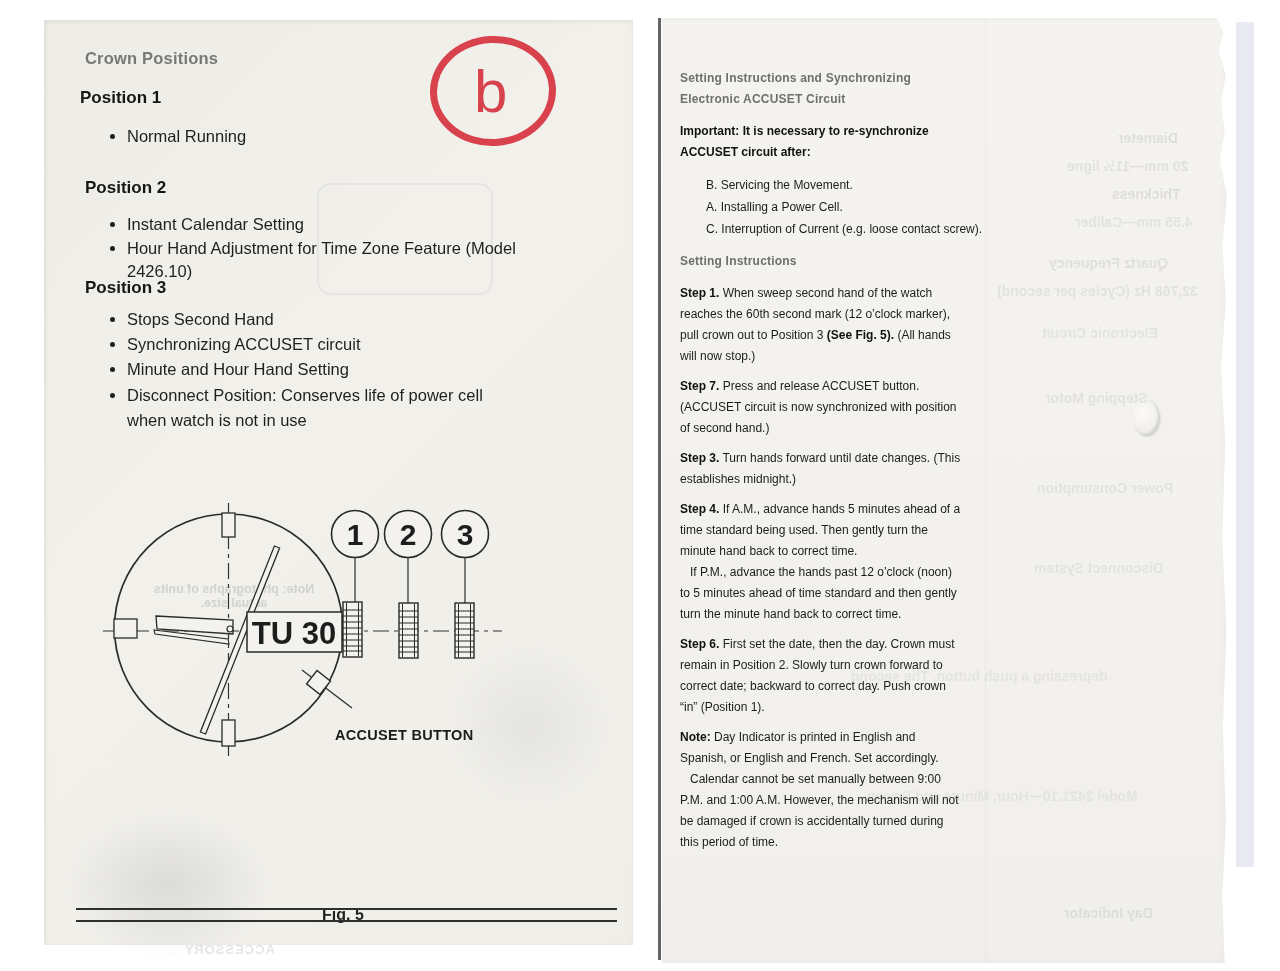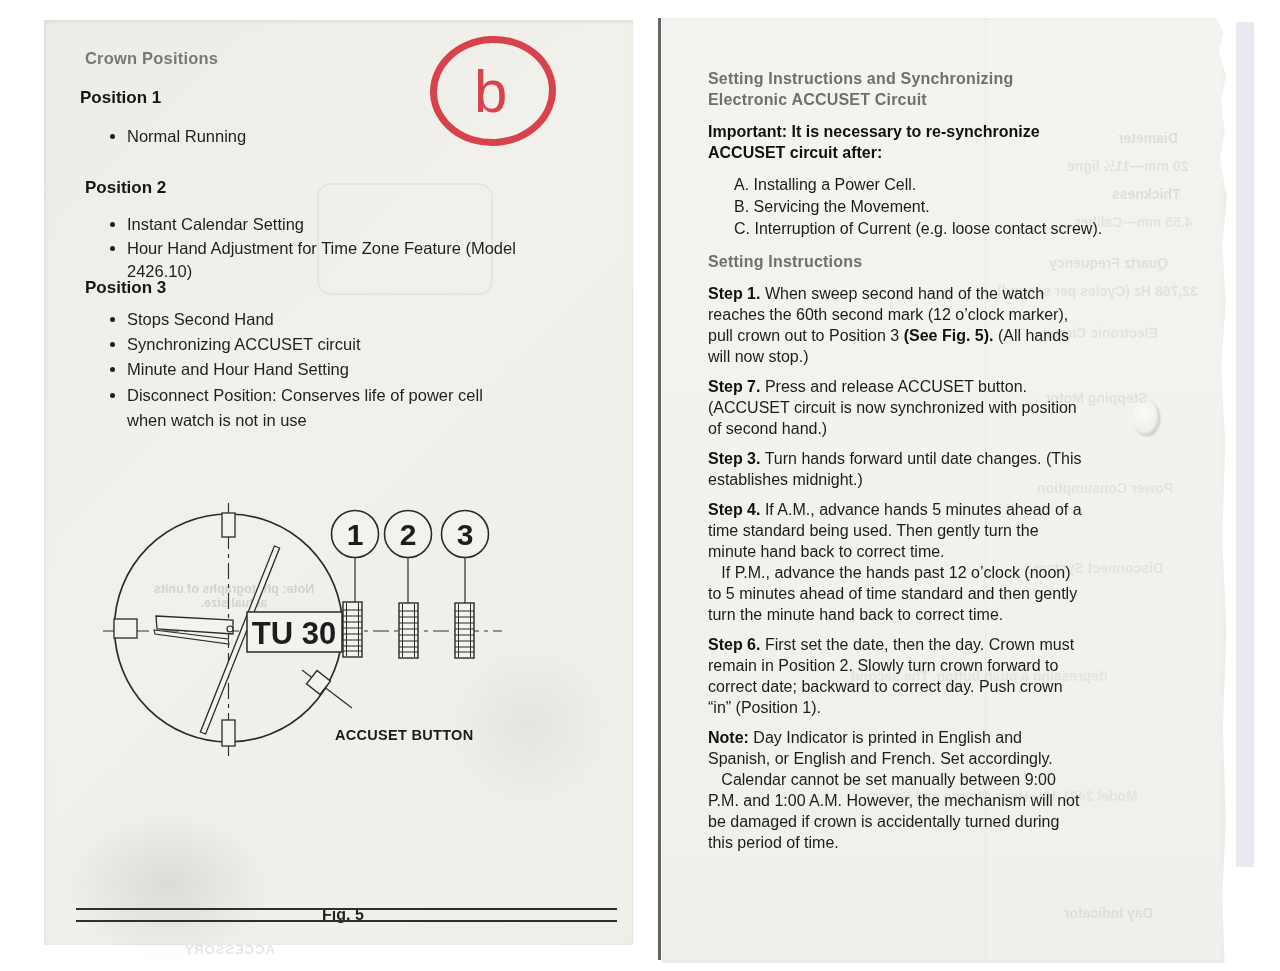--- a/index.html
+++ b/index.html
@@ -26,21 +26,21 @@
   
   .diagram{position:absolute;left:51px;top:468px;}
   .fig-caption{position:absolute;left:278px;top:857px;font-weight:bold;font-size:16px;color:#222;margin-top:29px;}
   .double-rule{position:absolute;left:32px;top:888px;width:541px;height:10px;
                border-top:2px solid #2f2f2f;border-bottom:2px solid #2f2f2f;}
   
   .red-circle{position:absolute;left:430px;top:36px;width:112px;height:96px;border:7px solid #d73440;
               border-radius:50%;transform:rotate(-3deg);display:flex;align-items:center;justify-content:center;opacity:.92;}
   .red-circle span{font-size:60px;color:#d73440;font-weight:500;transform:rotate(3deg);padding-right:4px;}
   
-  .col{position:absolute;left:18px;top:50px;width:512px;font-size:16px;line-height:21px;color:#1c1c1c;margin-left:28px;}
+  .col{position:absolute;left:18px;top:50px;width:512px;font-size:12px;line-height:21px;color:#1c1c1c;}
   .col p{margin:0 0 9px 0;white-space:pre-line;}
   .col .grayhead{font-weight:bold;color:#6f6f6f;margin-bottom:11px;letter-spacing:.2px;}
   .col .important{font-weight:bold;color:#111;margin-bottom:11px;}
   .abc{margin:0 0 11px 0;padding:0 0 0 26px;list-style:none;line-height:22px;}
   .step b,.note b{color:#111;text-align:right;}
   
   .bleed{position:absolute;font-weight:bold;color:#8d8d93;transform:scaleX(-1);
          filter:blur(.4px);white-space:pre-line;pointer-events:none;}
   .blob{position:absolute;border-radius:50%;pointer-events:none;}
   .ghost-rect{position:absolute;border:2px solid rgba(60,60,60,.06);border-radius:14px;pointer-events:none;}
@@ -171,22 +171,22 @@
     </div>
 
     <div class="col">
       <p class="grayhead">Setting Instructions and Synchronizing
 Electronic ACCUSET Circuit</p>
 
       <p class="important">Important: It is necessary to re-synchronize
 ACCUSET circuit after:</p>
 
       <ul class="abc">
+        <li>B. Servicing the Movement.</li>
         <li>A. Installing a Power Cell.</li>
-        <li>B. Servicing the Movement.</li>
         <li>C. Interruption of Current (e.g. loose contact screw).</li>
       </ul>
 
       <p class="grayhead">Setting Instructions</p>
 
       <p class="step"><b>Step 1.</b><span> When sweep second hand of the watch
 reaches the 60th second mark (12 o’clock marker),
 pull crown out to Position 3 </span><b>(See Fig. 5).</b><span> (All hands
 will now stop.)</span></p>
 

